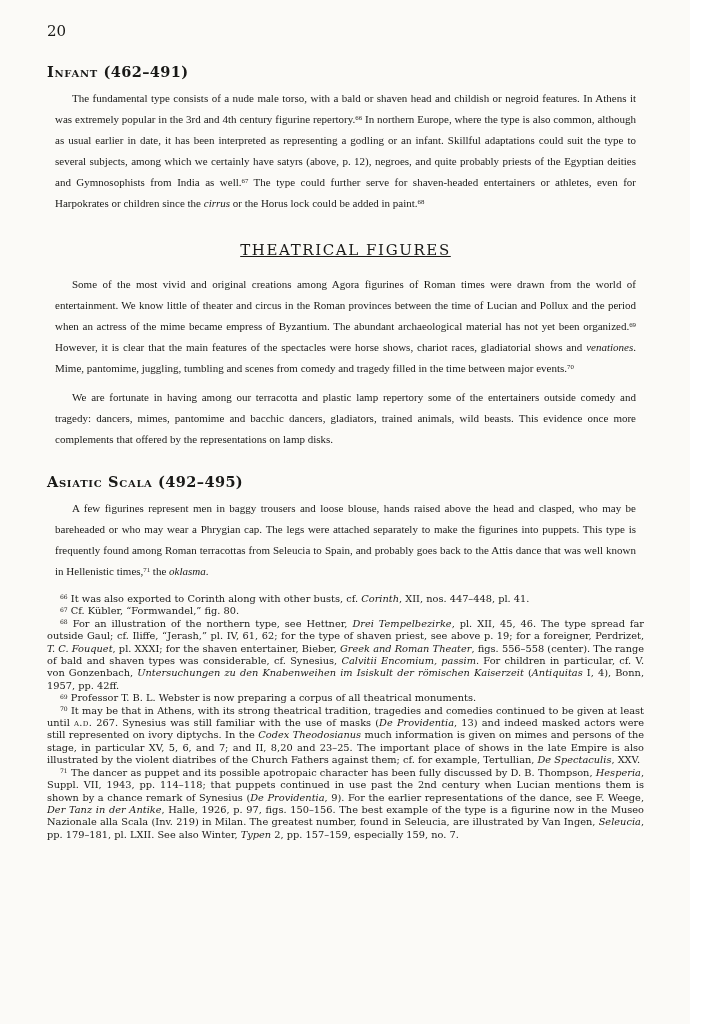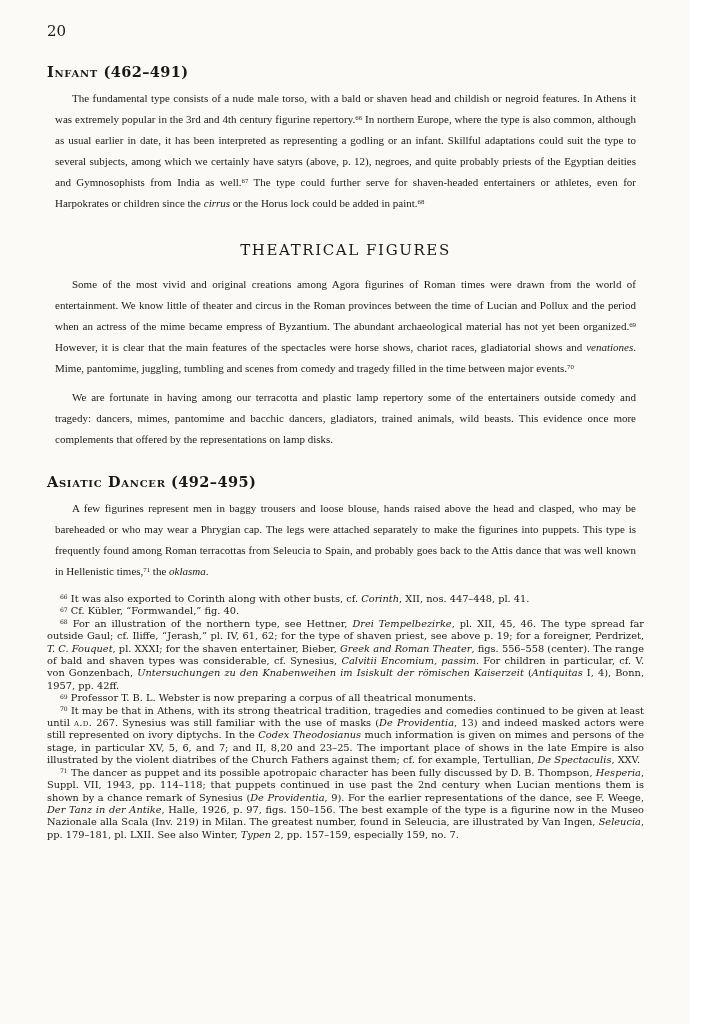--- a/index.html
+++ b/index.html
@@ -40,20 +40,21 @@
     font-weight: bold;
     letter-spacing: 0.4px;
   }
   .sc { font-variant: small-caps; letter-spacing: 0.7px; }
   h1.center-heading {
     margin: 27px 0 15px 0;
     text-align: center;
     font-size: 15px;
     font-weight: normal;
     letter-spacing: 1.6px;
+    text-decoration: underline;
   }
   p.body-para {
     margin: 8px;
     font-size: 11px;
     line-height: 21px;
     text-align: justify;
     text-indent: 17px;
     font-family: Liberation Serif, serif;
   }
   sup {
@@ -85,26 +86,26 @@
       <span class="page-num">20</span>
     </header>
 
     <h2 class="section-heading"><span class="sc">Infant</span><span> (462–491)</span></h2>
     <p class="body-para"><span>The fundamental type consists of a nude male torso, with a bald or shaven head and childish or negroid features. In Athens it was extremely popular in the 3rd and 4th century figurine repertory.</span><sup>66</sup><span> In northern Europe, where the type is also common, although as usual earlier in date, it has been interpreted as representing a godling or an infant. Skillful adaptations could suit the type to several subjects, among which we certainly have satyrs (above, p. 12), negroes, and quite probably priests of the Egyptian deities and Gymnosophists from India as well.</span><sup>67</sup><span> The type could further serve for shaven-headed entertainers or athletes, even for Harpokrates or children since the </span><i>cirrus</i><span> or the Horus lock could be added in paint.</span><sup>68</sup></p>
 
     <h1 class="center-heading">THEATRICAL FIGURES</h1>
     <p class="body-para"><span>Some of the most vivid and original creations among Agora figurines of Roman times were drawn from the world of entertainment. We know little of theater and circus in the Roman provinces between the time of Lucian and Pollux and the period when an actress of the mime became empress of Byzantium. The abundant archaeological material has not yet been organized.</span><sup>69</sup><span> However, it is clear that the main features of the spectacles were horse shows, chariot races, gladiatorial shows and </span><i>venationes</i><span>. Mime, pantomime, juggling, tumbling and scenes from comedy and tragedy filled in the time between major events.</span><sup>70</sup></p>
     <p class="body-para"><span>We are fortunate in having among our terracotta and plastic lamp repertory some of the entertainers outside comedy and tragedy: dancers, mimes, pantomime and bacchic dancers, gladiators, trained animals, wild beasts. This evidence once more complements that offered by the representations on lamp disks.</span></p>
 
-    <h2 class="section-heading"><span class="sc">Asiatic Dancer</span><span> (492–495)</span></h2>
+    <h2 class="section-heading"><span class="sc">Asiatic Scala</span><span> (492–495)</span></h2>
     <p class="body-para"><span>A few figurines represent men in baggy trousers and loose blouse, hands raised above the head and clasped, who may be bareheaded or who may wear a Phrygian cap. The legs were attached separately to make the figurines into puppets. This type is frequently found among Roman terracottas from Seleucia to Spain, and probably goes back to the Attis dance that was well known in Hellenistic times,</span><sup>71</sup><span> the </span><i>oklasma</i><span>.</span></p>
 
     <div class="footnotes">
       <p class="footnote"><sup>66</sup><span> It was also exported to Corinth along with other busts, cf. </span><i>Corinth</i><span>, XII, nos. 447–448, pl. 41.</span></p>
-      <p class="footnote"><sup>67</sup><span> Cf. Kübler, “Formwandel,” fig. 40.</span></p>
+      <p class="footnote"><sup>67</sup><span> Cf. Kübler, “Formwandel,” fig. 80.</span></p>
       <p class="footnote"><sup>68</sup><span> For an illustration of the northern type, see Hettner, </span><i>Drei Tempelbezirke</i><span>, pl. XII, 45, 46. The type spread far outside Gaul; cf. Iliffe, “Jerash,” pl. IV, 61, 62; for the type of shaven priest, see above p. 19; for a foreigner, Perdrizet, </span><i>T. C. Fouquet</i><span>, pl. XXXI; for the shaven entertainer, Bieber, </span><i>Greek and Roman Theater</i><span>, figs. 556–558 (center). The range of bald and shaven types was considerable, cf. Synesius, </span><i>Calvitii Encomium, passim</i><span>. For children in particular, cf. V. von Gonzenbach, </span><i>Untersuchungen zu den Knabenweihen im Isiskult der römischen Kaiserzeit</i><span> (</span><i>Antiquitas</i><span> I, 4), Bonn, 1957, pp. 42ff.</span></p>
       <p class="footnote"><sup>69</sup><span> Professor T. B. L. Webster is now preparing a corpus of all theatrical monuments.</span></p>
       <p class="footnote"><sup>70</sup><span> It may be that in Athens, with its strong theatrical tradition, tragedies and comedies continued to be given at least until </span><span class="sc">a.d.</span><span> 267. Synesius was still familiar with the use of masks (</span><i>De Providentia</i><span>, 13) and indeed masked actors were still represented on ivory diptychs. In the </span><i>Codex Theodosianus</i><span> much information is given on mimes and persons of the stage, in particular XV, 5, 6, and 7; and II, 8,20 and 23–25. The important place of shows in the late Empire is also illustrated by the violent diatribes of the Church Fathers against them; cf. for example, Tertullian, </span><i>De Spectaculis</i><span>, XXV.</span></p>
       <p class="footnote"><sup>71</sup><span> The dancer as puppet and its possible apotropaic character has been fully discussed by D. B. Thompson, </span><i>Hesperia</i><span>, Suppl. VII, 1943, pp. 114–118; that puppets continued in use past the 2nd century when Lucian mentions them is shown by a chance remark of Synesius (</span><i>De Providentia</i><span>, 9). For the earlier representations of the dance, see F. Weege, </span><i>Der Tanz in der Antike</i><span>, Halle, 1926, p. 97, figs. 150–156. The best example of the type is a figurine now in the Museo Nazionale alla Scala (Inv. 219) in Milan. The greatest number, found in Seleucia, are illustrated by Van Ingen, </span><i>Seleucia</i><span>, pp. 179–181, pl. LXII. See also Winter, </span><i>Typen</i><span> 2, pp. 157–159, especially 159, no. 7.</span></p>
     </div>
 
   </div>
 </div>
 
 </body></html>

